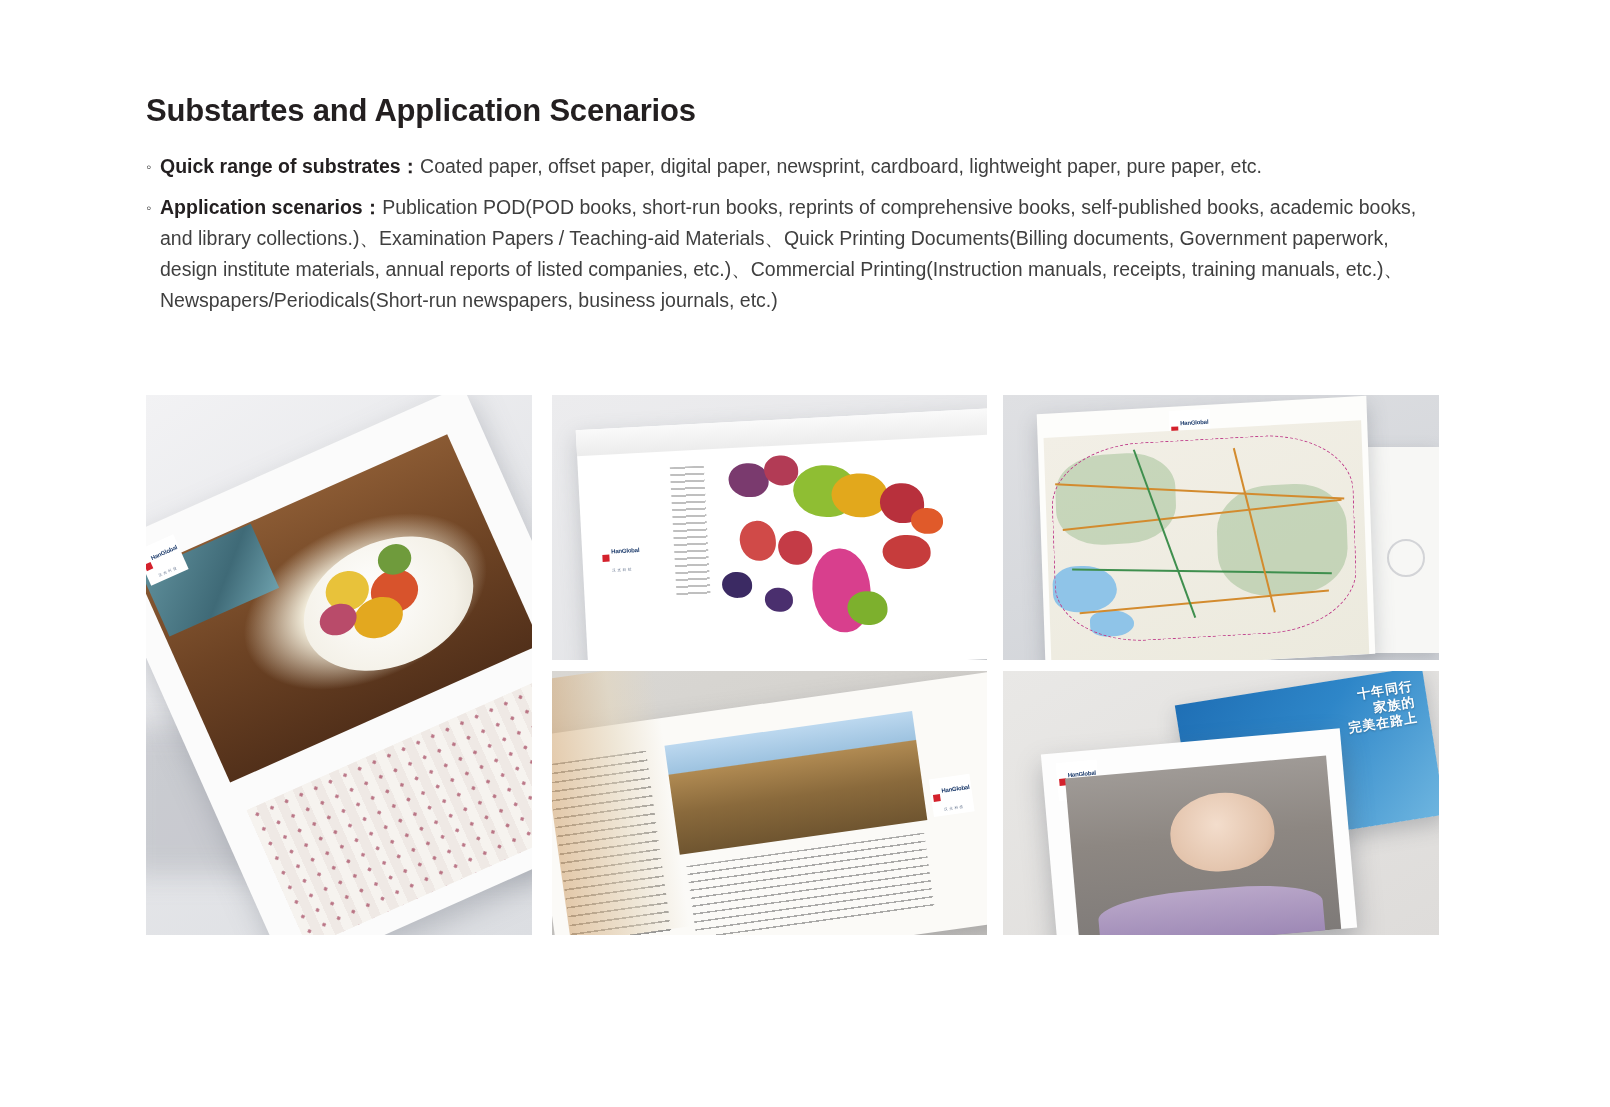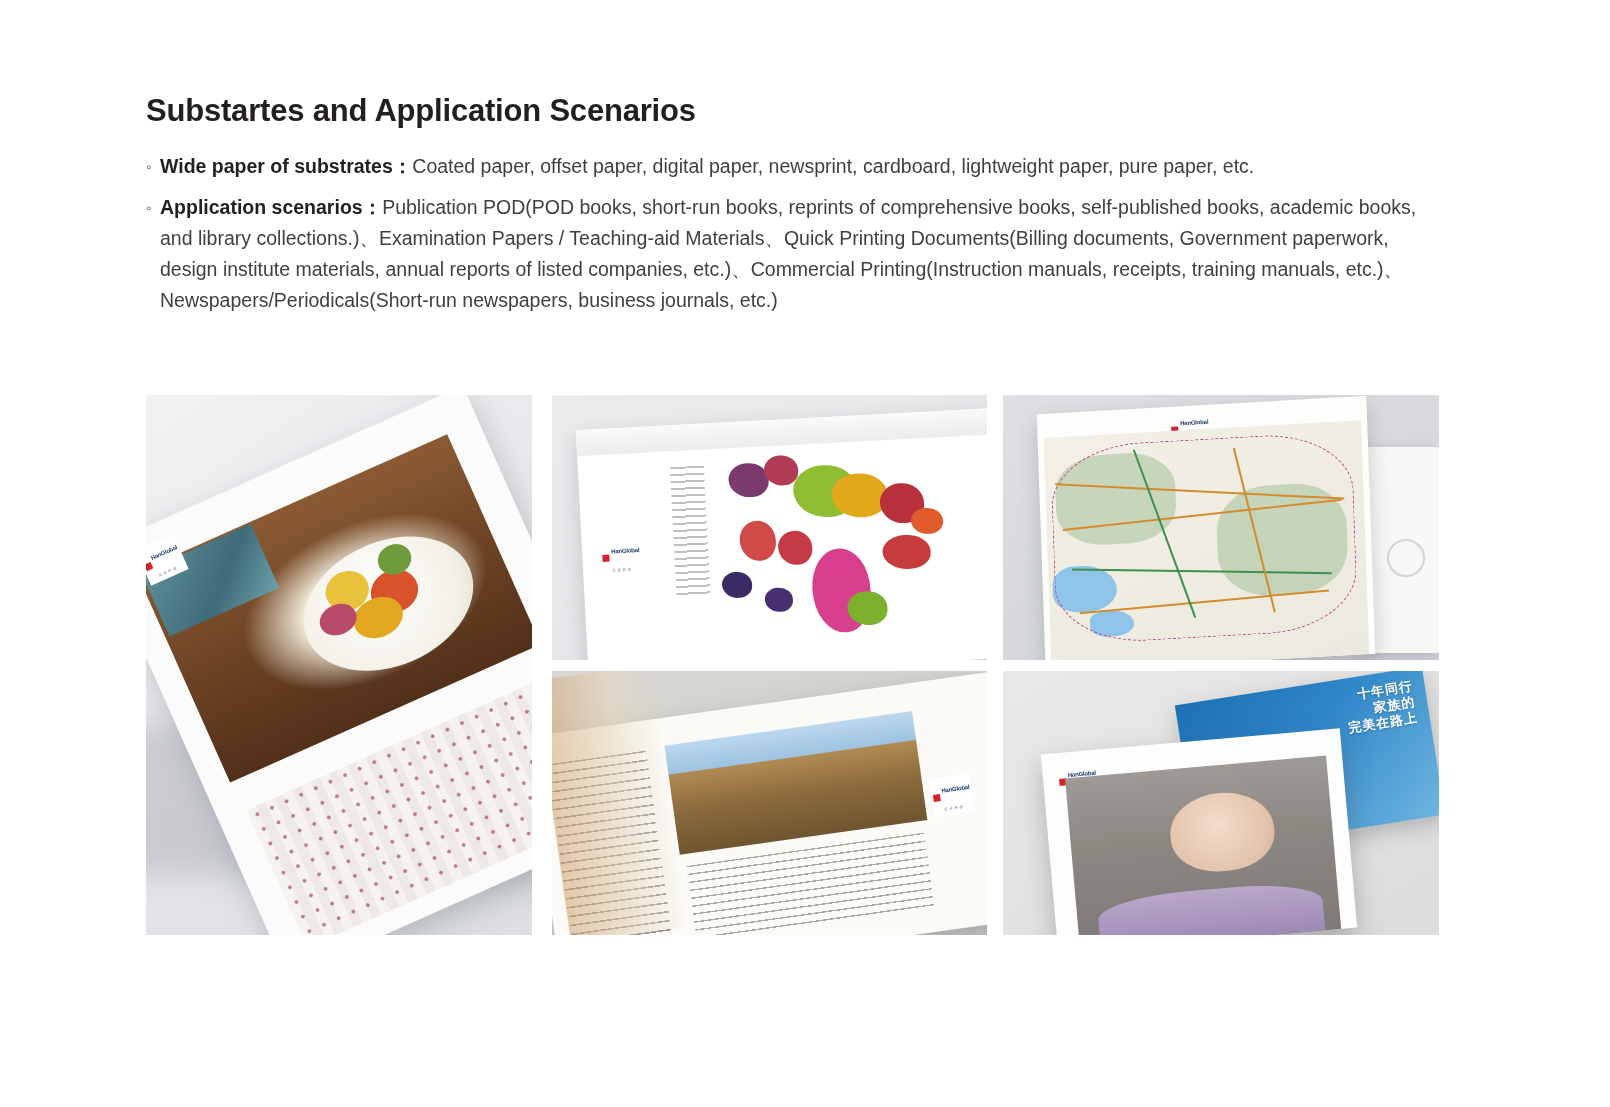--- a/index.html
+++ b/index.html
@@ -301,21 +301,21 @@
 
 <div class="page">
 
   <div class="content">
 
     <h1 class="title">Substartes and Application Scenarios</h1>
 
     <div class="bullet-row para1">
       <span class="bullet-mark">◦</span>
       <span class="bullet-body">
-        <span class="bullet-label">Wide paper of substrates：</span><span class="bullet-text">Coated paper, offset paper, digital paper, newsprint, cardboard, lightweight paper, pure paper, etc.</span>
+        <span class="bullet-label">Quick range of substrates：</span><span class="bullet-text">Coated paper, offset paper, digital paper, newsprint, cardboard, lightweight paper, pure paper, etc.</span>
       </span>
     </div>
 
     <div class="bullet-row para2">
       <span class="bullet-mark">◦</span>
       <span class="bullet-body">
         <span class="bullet-label">Application scenarios：</span><span class="bullet-text">Publication POD(POD books, short-run books, reprints of comprehensive books, self-published books, academic books, and library collections.)、Examination Papers / Teaching-aid Materials、Quick Printing Documents(Billing documents, Government paperwork, design institute materials, annual reports of listed companies, etc.)、Commercial Printing(Instruction manuals, receipts, training manuals, etc.)、Newspapers/Periodicals(Short-run newspapers, business journals, etc.)</span>
       </span>
     </div>
   </div>

